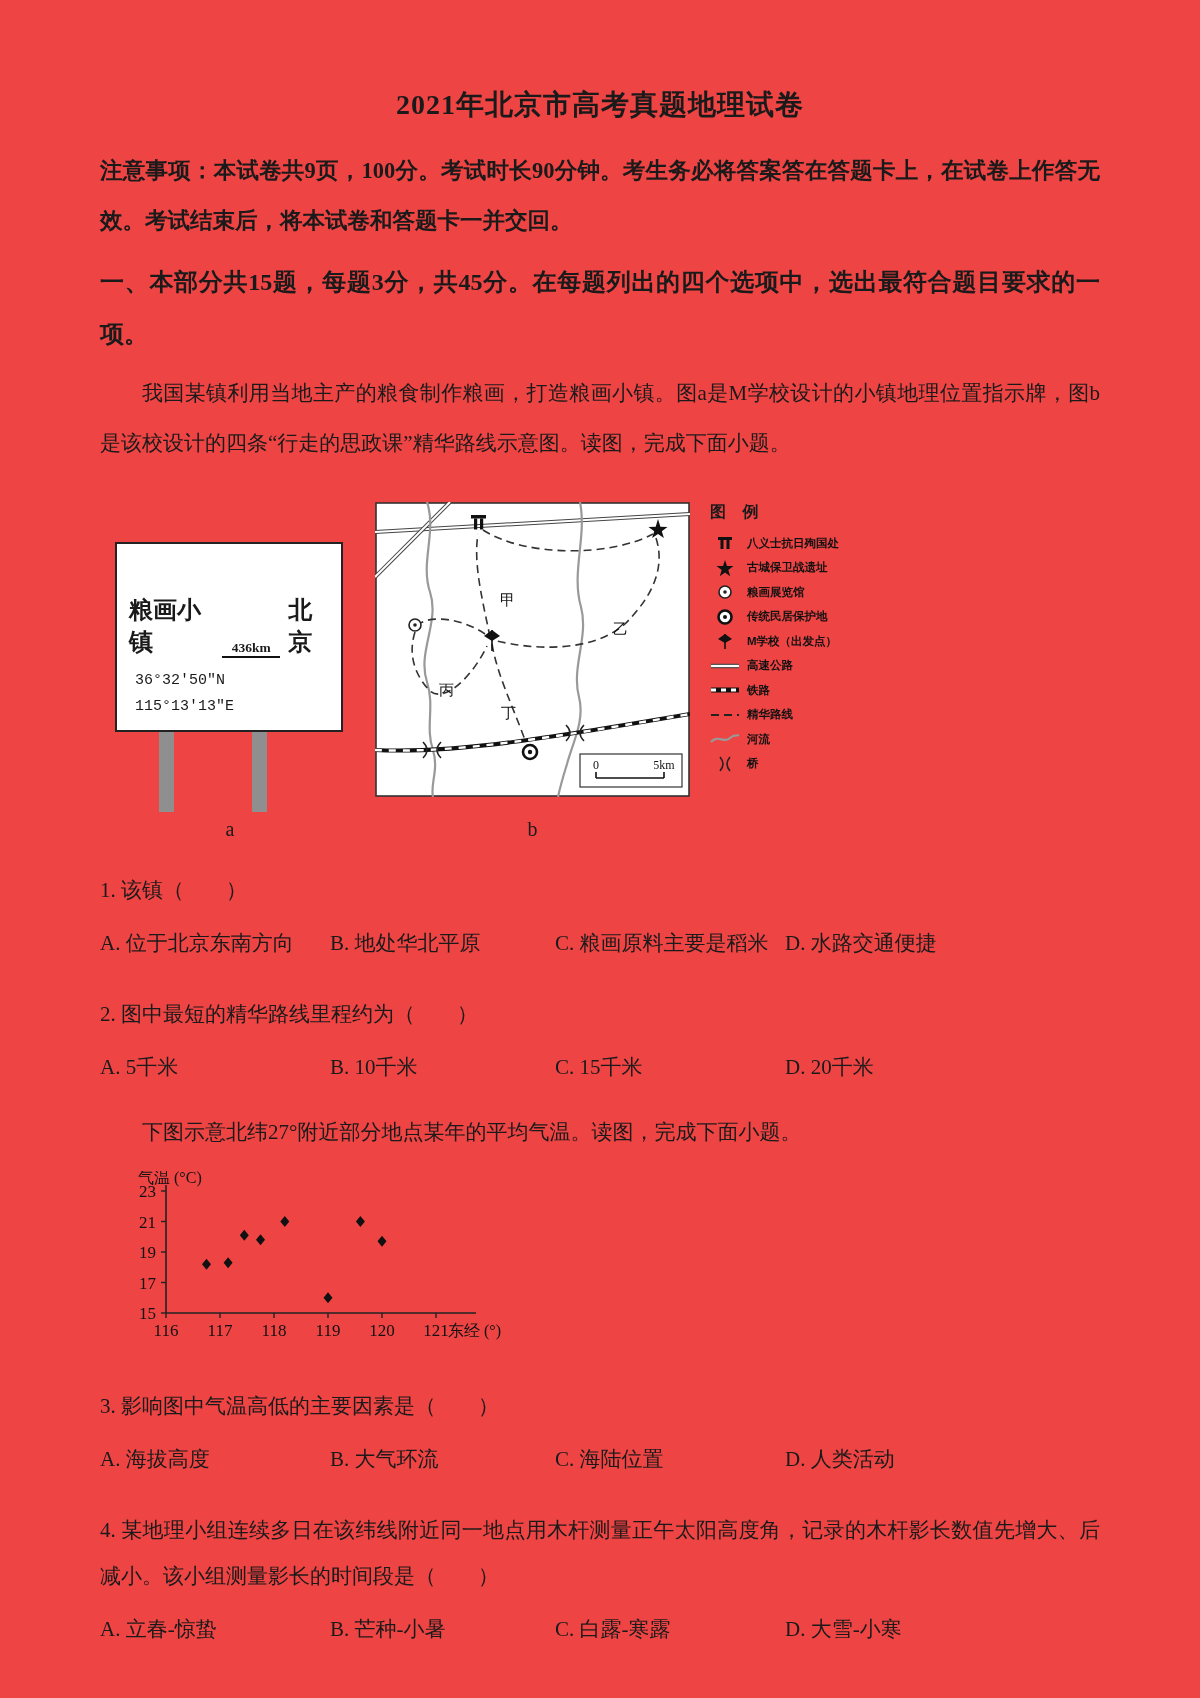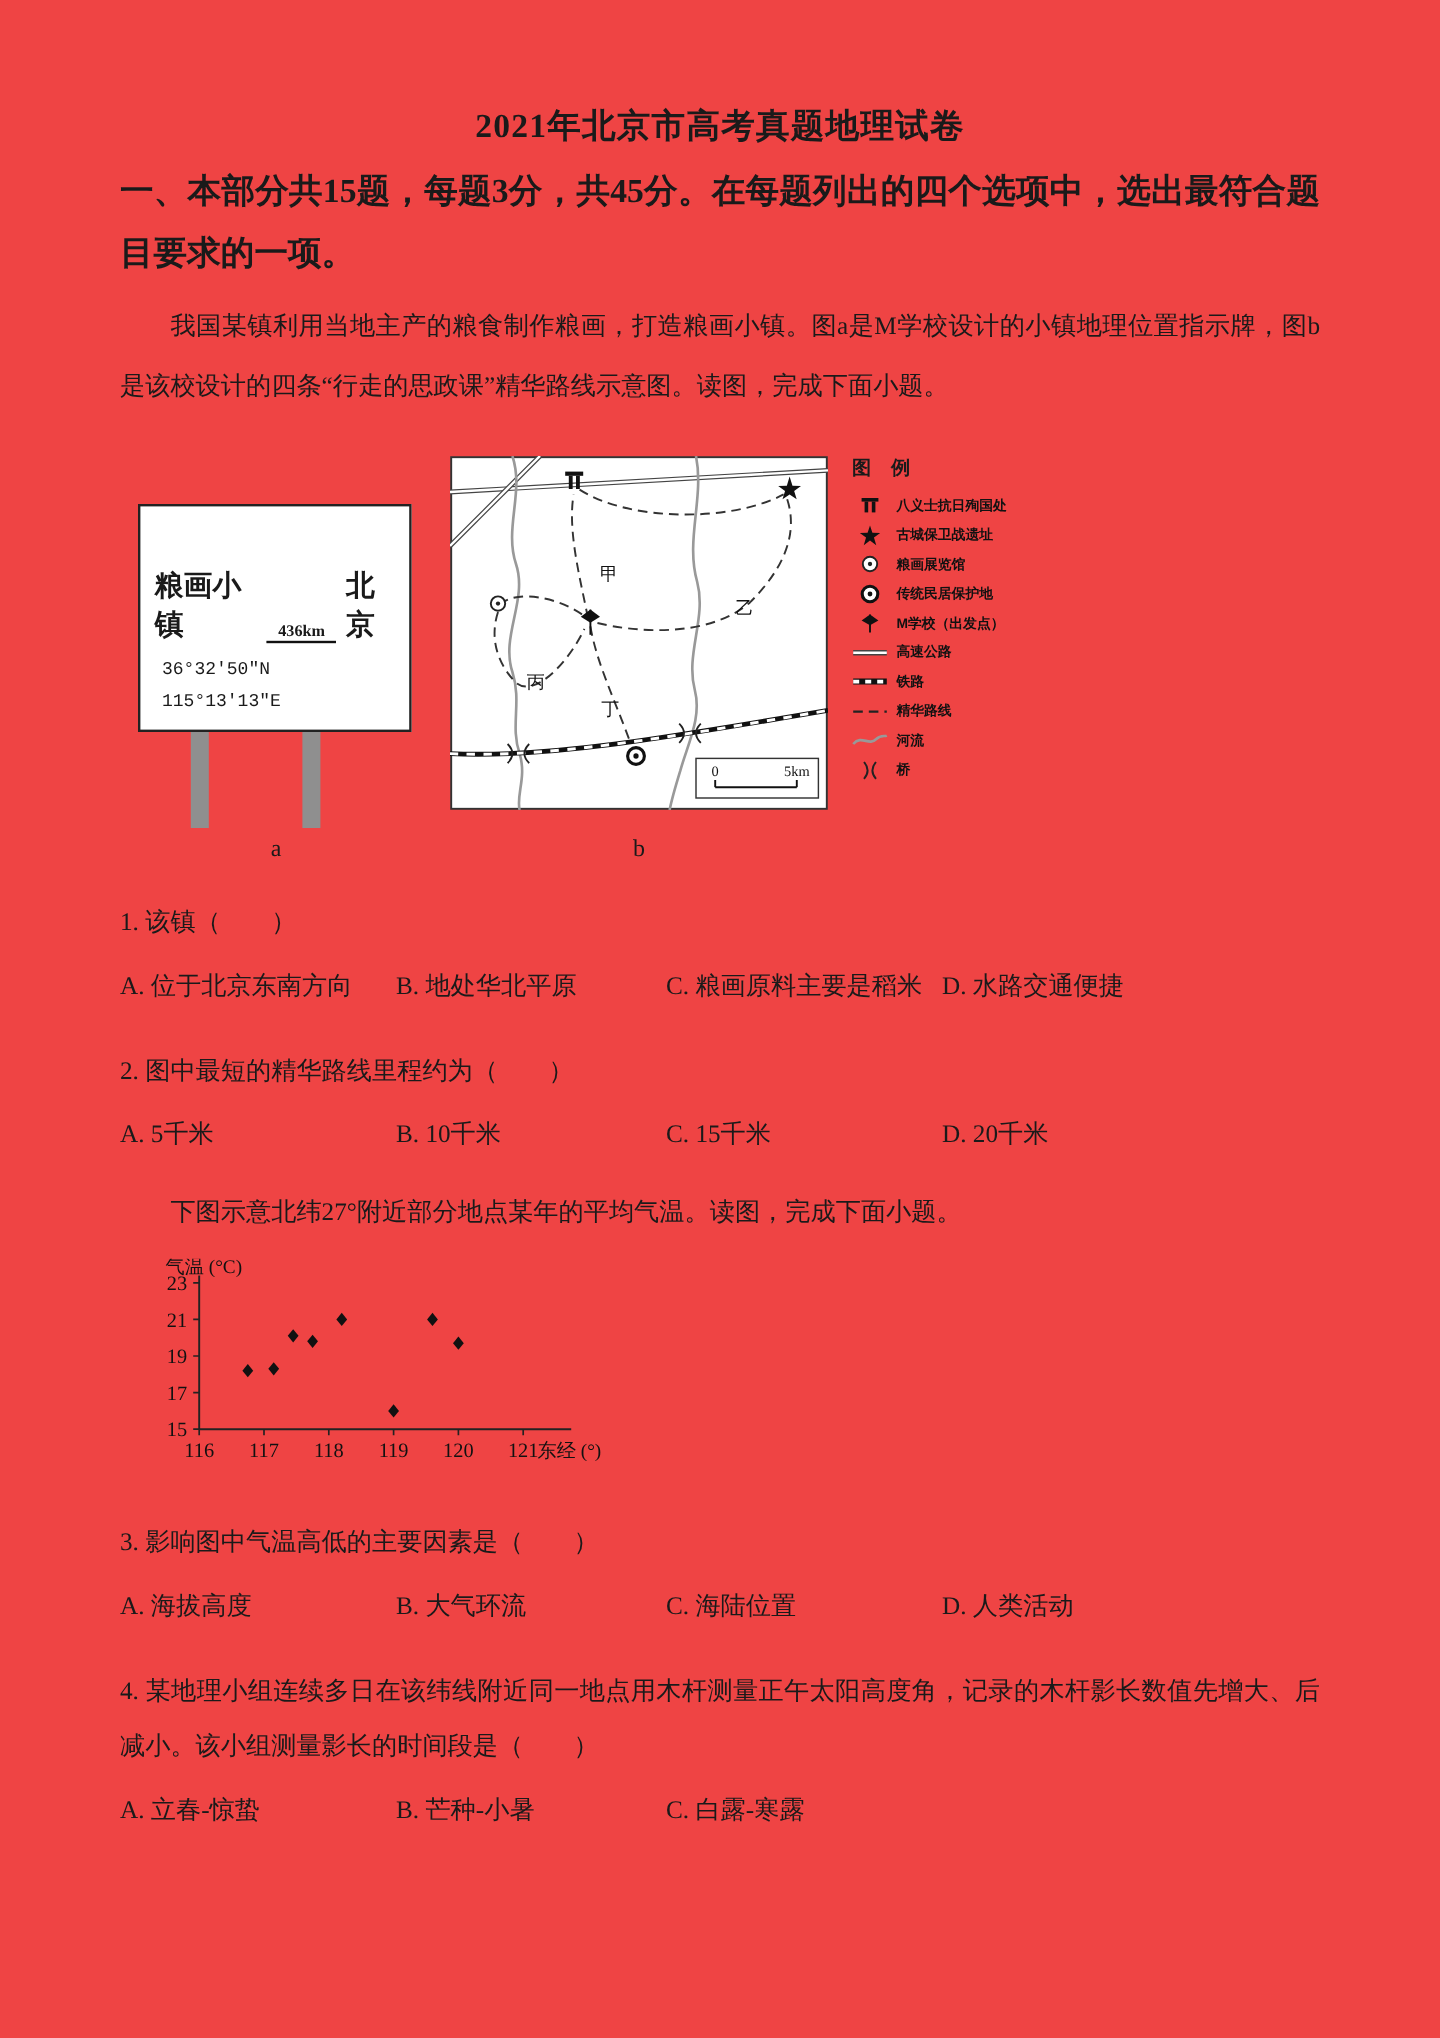--- a/index.html
+++ b/index.html
@@ -22,21 +22,21 @@
   }
   .notice {
     margin-top: 22px;
     font-size: 22.5px;
     font-weight: bold;
     line-height: 50px;
     text-align: justify;
   }
   .section-header {
     margin-top: 10px;
-    font-size: 28px;
+    font-size: 24px;
     font-weight: bold;
     line-height: 52px;
     text-align: justify;
   }
   .intro {
     margin-top: 8px;
     font-size: 21px;
     line-height: 50px;
     text-indent: 2em;
     text-align: justify;
@@ -98,20 +98,21 @@
   .chart-block { margin-top: 14px; margin-left: 18px; }
   text { font-family: "Liberation Serif", serif; }
 </style>
 </head>
 <body>
 
 <div class="page">
 
   <div class="doc-title">2021年北京市高考真题地理试卷</div>
 
+  <div class="notice">注意事项：本试卷共9页，100分。考试时长90分钟。考生务必将答案答在答题卡上，在试卷上作答无效。考试结束后，将本试卷和答题卡一并交回。</div>
 
   <div class="section-header">一、本部分共15题，每题3分，共45分。在每题列出的四个选项中，选出最符合题目要求的一项。</div>
 
   <div class="intro">我国某镇利用当地主产的粮食制作粮画，打造粮画小镇。图a是M学校设计的小镇地理位置指示牌，图b是该校设计的四条“行走的思政课”精华路线示意图。读图，完成下面小题。</div>
 
   <div class="figure-row">
 
     <div class="sign-wrap">
       <div class="sign-board">
         <div class="sign-top">
@@ -374,16 +375,17 @@
     </div>
   </div>
 
   <div class="question">
     <span>4.</span>
     <span>某地理小组连续多日在该纬线附近同一地点用木杆测量正午太阳高度角，记录的木杆影长数值先增大、后减小。该小组测量影长的时间段是（　　）</span>
     <div class="options-grid">
       <span>A. 立春-惊蛰</span>
       <span>B. 芒种-小暑</span>
       <span>C. 白露-寒露</span>
+      <span>D. 大雪-小寒</span>
     </div>
   </div>
 
 </div>
 
 </body></html>

